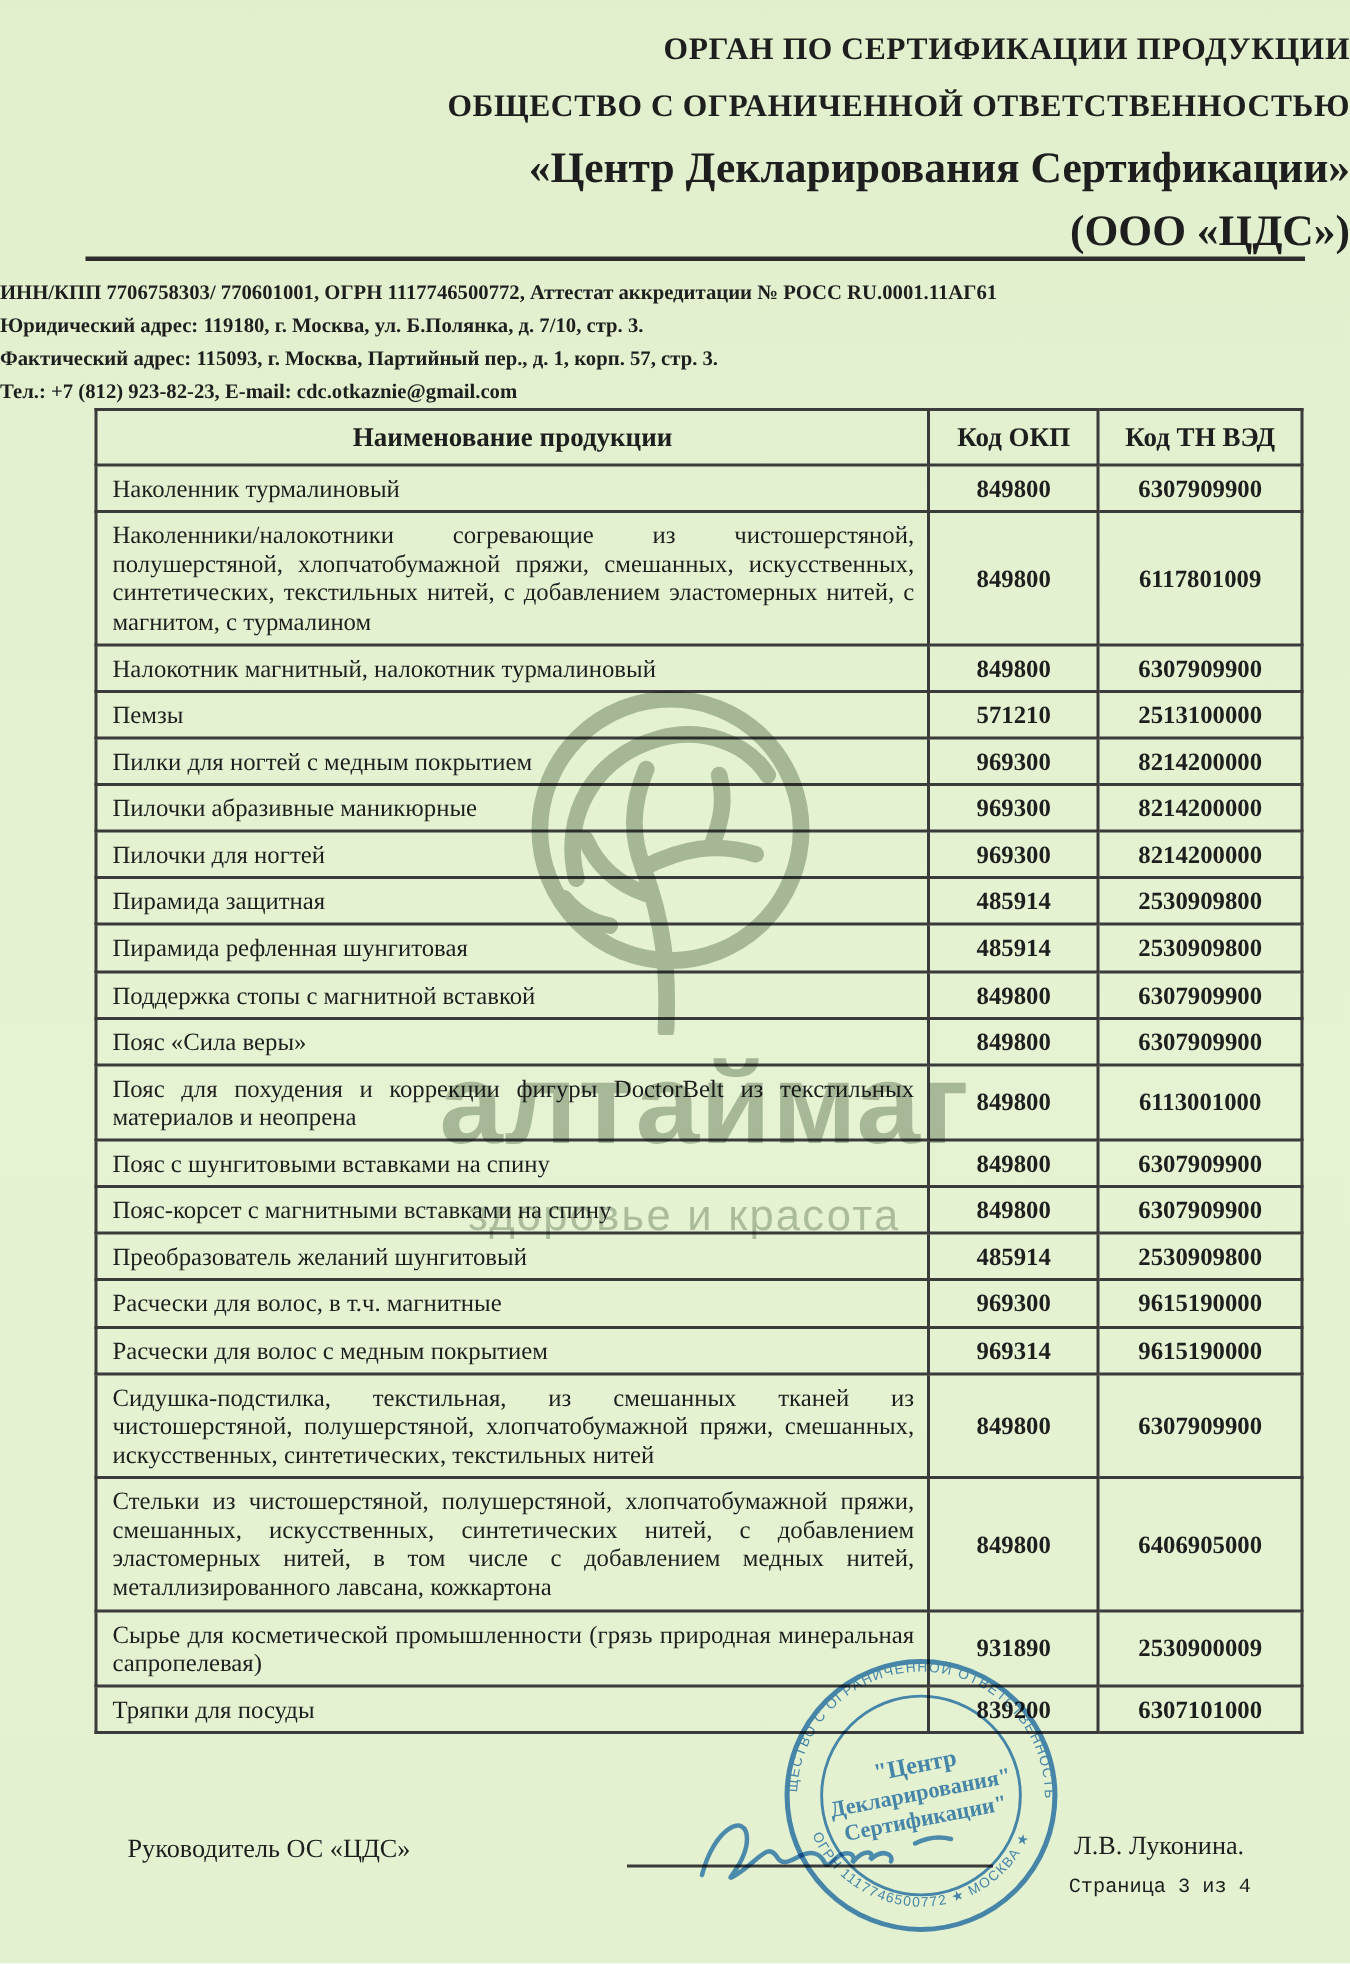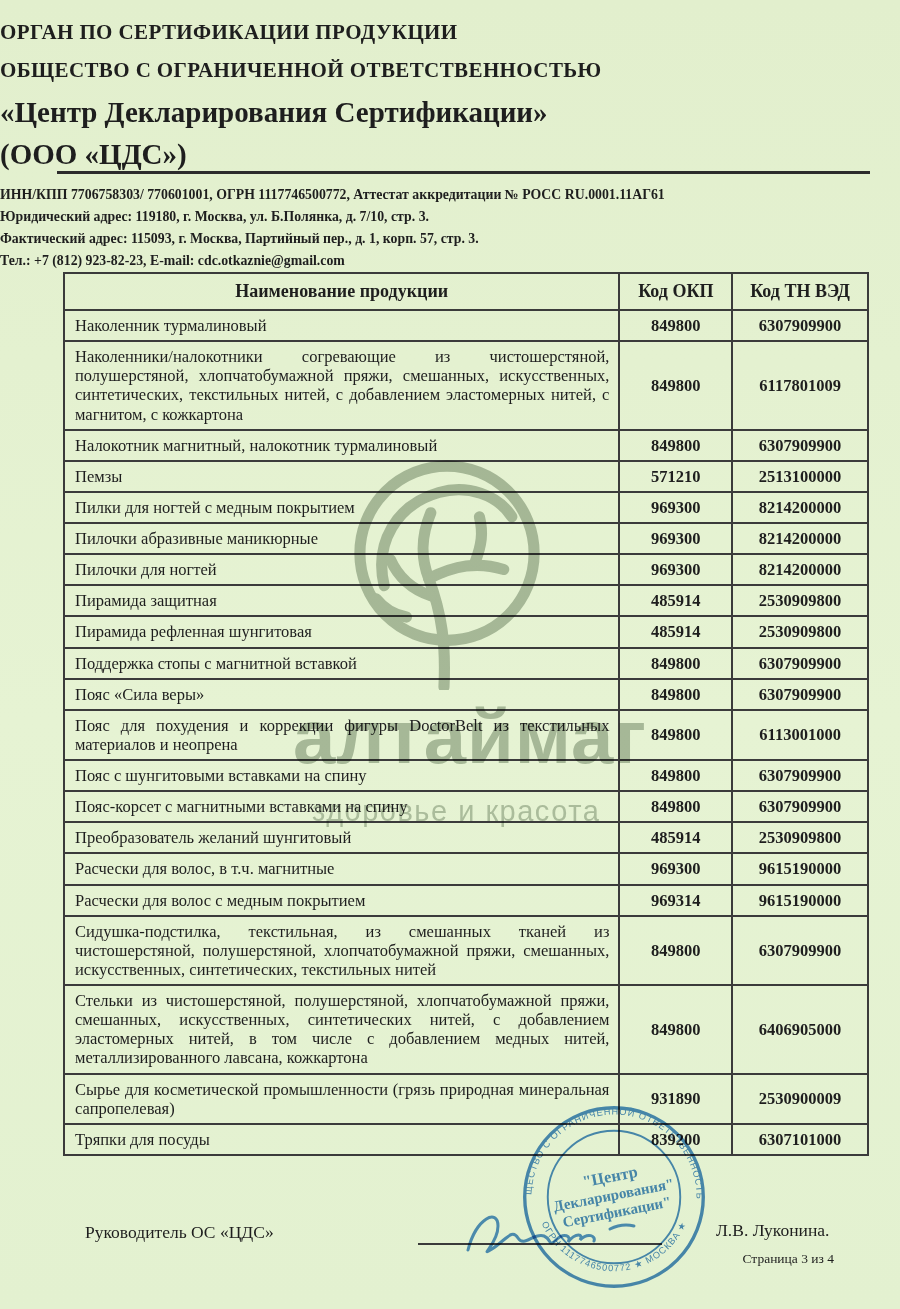--- a/index.html
+++ b/index.html
@@ -1,36 +1,36 @@
 <!DOCTYPE html>
 <html><head>
 <meta charset="utf-8">
 <style>
   html,body { margin:0; padding:0; }
   .page {
     position:relative; width:900px; height:1309px;
     background:linear-gradient(180deg,#e2efcd 0%, #e6f3d3 55%, #e3f1d0 100%);
     font-family:"Liberation Serif", serif; color:#1e1e1e; overflow:hidden;
   }
-  .header { position:absolute; top:20px; left:0; width:100%; text-align:left; font-weight:bold; }
+  .header { position:absolute; top:20px; left:0; width:100%; text-align:right; font-weight:bold; }
   .h-small { font-size:21px; letter-spacing:.4px; margin:0 0 13px 0; }
   .h-big   { font-size:29px; margin:4px 0 9px 0; }
   .rule    { position:absolute; top:171px; left:57px; width:813px; height:3px; background:#2c2c2c; }
   .contacts{ position:absolute; top:184px; left:0; width:100%; 
              font-size:13.8px; font-weight:bold; line-height:22px; }
   .doc-table { position:absolute; top:272px; left:63px; width:806px; border-collapse:collapse;
                background:transparent; z-index:2; }
   .doc-table th, .doc-table td { border:2px solid #3b3b3b; vertical-align:middle; }
   .doc-table th { font-size:18px; padding:7px 4px; font-weight:bold; }
   .doc-table td { font-size:16.5px; line-height:1.16; }
   td.name  { text-align:justify; padding:5px 9px 5px 10px; }
   td.okp, td.tnved { text-align:center; padding:5px 2px;font-weight:bold; }
   .footer-left  { position:absolute; top:1222px; left:85px;  font-size:17.5px; z-index:2;text-align:center; }
   .footer-right { position:absolute; top:1220px; left:716px; font-size:17.5px; z-index:2; }
-  .footer-page  { position:absolute; top:1251px; right:66px; font-size:13.5px; z-index:2; }
+  .footer-page  { position:absolute; top:1251px; right:66px; font-size:13.5px; z-index:2;font-family:Liberation Mono, monospace; }
   .sig-line { position:absolute; top:1243px; left:418px; width:244px; border-bottom:2px solid #3a3a3a; z-index:2; }
   
   .wm { position:absolute; pointer-events:none; mix-blend-mode:multiply; color:#7d8d7a; z-index:3; }
   .wm-tree  { left:341px; top:452px; width:212px; height:238px; opacity:.55; }
   .wm-title { left:293px; top:693px; font-family:"Liberation Sans",sans-serif; font-weight:bold;
               font-size:76px; letter-spacing:1px; white-space:nowrap; opacity:.55; }
   .wm-sub   { left:312px; top:795px; font-family:"Liberation Sans",sans-serif;
               font-size:29px; letter-spacing:1.5px; white-space:nowrap; opacity:.5; }
   
   .stamp { position:absolute; left:518px; top:1101px; width:192px; height:192px;
@@ -72,21 +72,21 @@
         <th>Код ТН ВЭД</th>
       </tr>
     </thead>
     <tbody>
         <tr>
           <td class="name">Наколенник турмалиновый</td>
           <td class="okp">849800</td>
           <td class="tnved">6307909900</td>
         </tr>
         <tr>
-          <td class="name">Наколенники/налокотники согревающие из чистошерстяной, полушерстяной, хлопчатобумажной пряжи, смешанных, искусственных, синтетических, текстильных нитей, с добавлением эластомерных нитей, с магнитом, с кожкартона</td>
+          <td class="name">Наколенники/налокотники согревающие из чистошерстяной, полушерстяной, хлопчатобумажной пряжи, смешанных, искусственных, синтетических, текстильных нитей, с добавлением эластомерных нитей, с магнитом, с турмалином</td>
           <td class="okp">849800</td>
           <td class="tnved">6117801009</td>
         </tr>
         <tr>
           <td class="name">Налокотник магнитный, налокотник турмалиновый</td>
           <td class="okp">849800</td>
           <td class="tnved">6307909900</td>
         </tr>
         <tr>
           <td class="name">Пемзы</td>

